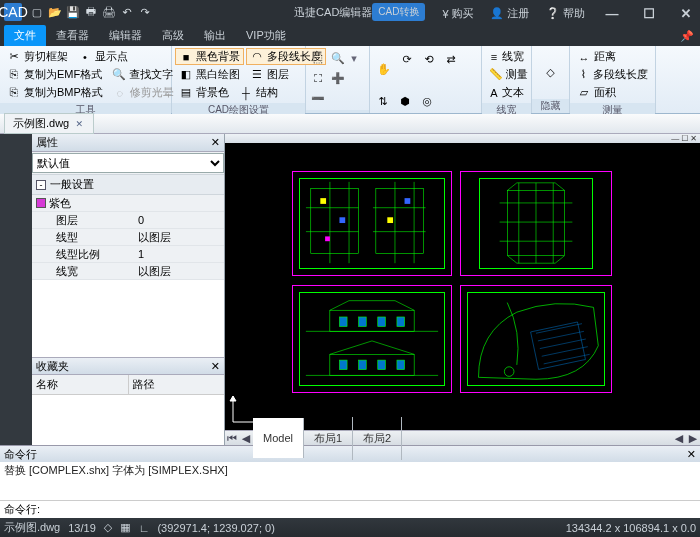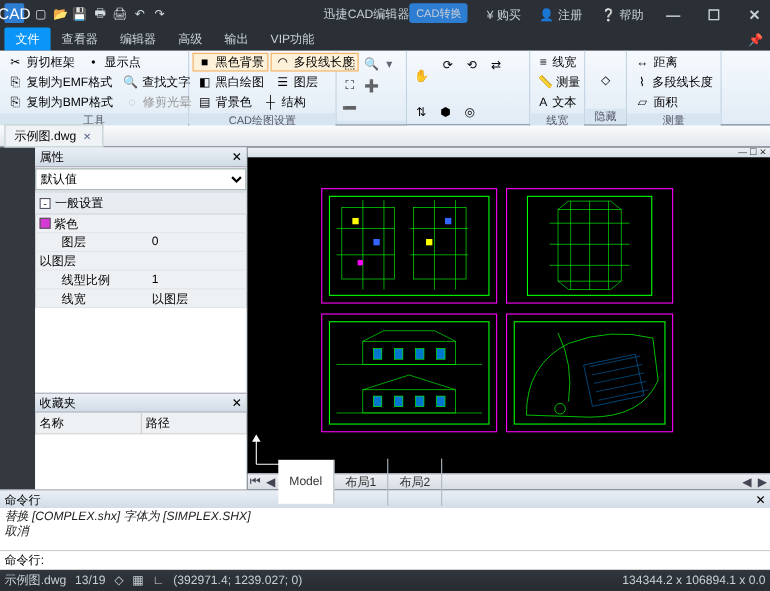--- a/index.html
+++ b/index.html
@@ -52,21 +52,21 @@
 .frame { position: absolute; border: 1px solid magenta; }
 .inner { position: absolute; border: 1px solid #0f0; }
 .hscroll { height: 15px; background: linear-gradient(#edf0f3,#d7dde3); display: flex; align-items: center; border-top: 1px solid #aab; margin-top: auto; }
 .ltab { padding: 14px 10px; border-right: 1px solid #b0b8c0; cursor: pointer; color: #333; }
 .ltab.active { background: #fff; }
 .hscroll .track { flex: 1; }
 .hscroll .arr { width: 14px; text-align: center; cursor: pointer; color: #445; }
 .cmdarea { background: #fff; border-top: 1px solid #99a; display: flex; flex-direction: column; }
 .cmdhdr { height: 16px; background: linear-gradient(#eaeff5,#d1dce7); padding: 1px 4px; display: flex; align-items: center; }
 .cmdhdr .x { margin-left: auto; cursor: pointer; }
-.cmdlog { height: 38px; background: #fff; padding: 2px 4px; font-size: 11px; color: #222; line-height: 13px; overflow: hidden; font-style: italic; }
+.cmdlog { height: 38px; background: #fff; padding: 2px 4px; font-size: 11px; color: #222; line-height: 13px; overflow: hidden; }
 .cmdin { height: 18px; background: #fff; display: flex; align-items: center; border-top: 1px solid #ccc; padding: 0 4px; }
 .status { height: 19px; background: linear-gradient(#31373d,#262b30); display: flex; align-items: center; color: #c9d0d7; font-size: 10px; gap: 8px; padding: 0 4px; }
 .status .seg { display: flex; align-items: center; gap: 2px; }
 .status .wide { flex: 1; }
 svg { display: block; }
 </style>
 </head>
 <body>
 
 <div class="titlebar">
@@ -273,20 +273,21 @@
         <div class="v">
           <span class="sw"></span>
           <span>紫色</span>
         </div>
       </div>
     <div class="prow">
         <div class="k">图层</div>
         <div class="v">0</div>
       </div>
     <div class="prow">
+        <div class="k">线型</div>
         <div class="v">以图层</div>
       </div>
     <div class="prow">
         <div class="k">线型比例</div>
         <div class="v">1</div>
       </div>
     <div class="prow">
         <div class="k">线宽</div>
         <div class="v">以图层</div>
       </div>
@@ -418,21 +419,20 @@
   </div>
 </div>
 
 <div class="cmdarea">
   <div class="cmdhdr">
     <span>命令行</span>
     <span class="x">✕</span>
   </div>
   <div class="cmdlog">
     <div>替换 [COMPLEX.shx] 字体为 [SIMPLEX.SHX]</div>
-    <div>取消</div>
   </div>
   <div class="cmdin">
     <span>命令行:</span>
     <input type="text" style="flex: 1 1 0%; border: none; outline: none; margin-left: 4px;">
   </div>
 </div>
 
 <div class="status">
   <span class="seg">示例图.dwg</span>
   <span class="seg">13/19</span>

